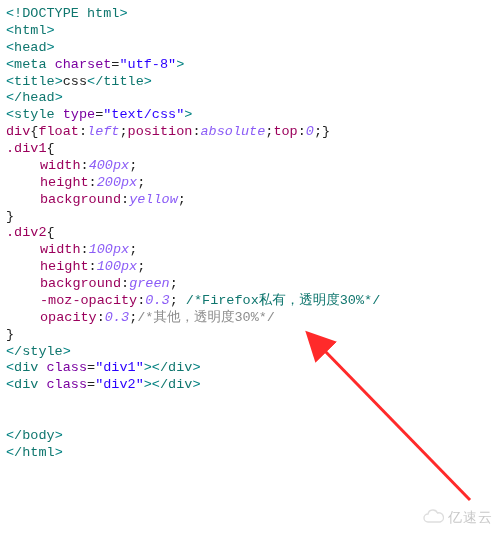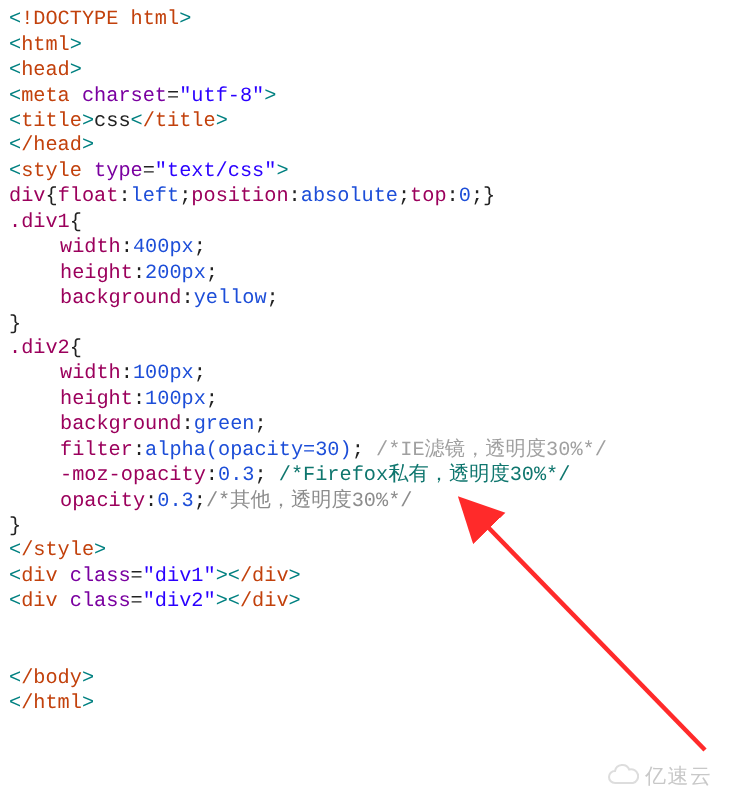--- a/index.html
+++ b/index.html
@@ -13,38 +13,38 @@
     width: 503px;
     box-sizing: border-box;
     position: relative;
     height: 534px;
     overflow: hidden;
   }
   .line { white-space: pre; }
   .ind1 { padding-left: 34px; }
   
   .angle  { color: #008080; }  
-  .tag    { color: #c2410c; }  
+  .tag    { color: #0f766e; }  
   .attr   { color: #7a00a0; }  
   .val    { color: #2a00ff; }  
   .plain  { color: #222; }
   .sel    { color: #9b005c; }  
-  .ruleval{ color: #1d4ed8; }  
+  .ruleval{ color: #8b5cf6; font-style: italic; }  
   .commentA { color: #a0a0a0; }
   .commentB { color: #0f766e; }
   .commentC { color: #8c8c8c; margin-top: 16px; }
   .arrow-wrap {
     position: absolute;
     top: 330px;
     left: 300px;
     pointer-events: none;
   }
   .watermark {
     position: absolute;
-    right: 28px;
+    right: 10px;
     bottom: 8px;
     color: #c8c8c8;
     font-family: sans-serif;
     font-size: 14px;
     letter-spacing: 1px;
     display: flex;
     align-items: center;
     gap: 4px;
   }
   .watermark svg { opacity: 0.6; }
@@ -64,21 +64,20 @@
 <div class="line"><span class="sel">div</span><span class="plain">{</span><span class="sel">float</span><span class="plain">:</span><span class="ruleval">left</span><span class="plain">;</span><span class="sel">position</span><span class="plain">:</span><span class="ruleval">absolute</span><span class="plain">;</span><span class="sel">top</span><span class="plain">:</span><span class="ruleval">0</span><span class="plain">;}</span></div>
 <div class="line"><span class="sel">.div1</span><span class="plain">{</span></div>
 <div class="line ind1"><span class="sel">width</span><span class="plain">:</span><span class="ruleval">400px</span><span class="plain">;</span></div>
 <div class="line ind1"><span class="sel">height</span><span class="plain">:</span><span class="ruleval">200px</span><span class="plain">;</span></div>
 <div class="line ind1"><span class="sel">background</span><span class="plain">:</span><span class="ruleval">yellow</span><span class="plain">;</span></div>
 <div class="line"><span class="plain">}</span></div>
 <div class="line"><span class="sel">.div2</span><span class="plain">{</span></div>
 <div class="line ind1"><span class="sel">width</span><span class="plain">:</span><span class="ruleval">100px</span><span class="plain">;</span></div>
 <div class="line ind1"><span class="sel">height</span><span class="plain">:</span><span class="ruleval">100px</span><span class="plain">;</span></div>
 <div class="line ind1"><span class="sel">background</span><span class="plain">:</span><span class="ruleval">green</span><span class="plain">;</span></div>
-<div class="line ind1"><span class="sel">filter</span><span class="plain">:</span><span class="ruleval">alpha(opacity=30)</span><span class="plain">; </span><span class="commentA">/*IE滤镜，透明度30%*/</span></div>
 <div class="line ind1"><span class="sel">-moz-opacity</span><span class="plain">:</span><span class="ruleval">0.3</span><span class="plain">; </span><span class="commentB">/*Firefox私有，透明度30%*/</span></div>
 <div class="line ind1"><span class="sel">opacity</span><span class="plain">:</span><span class="ruleval">0.3</span><span class="plain">;</span><span class="commentC">/*其他，透明度30%*/</span></div>
 <div class="line"><span class="plain">}</span></div>
 <div class="line"><span class="angle">&lt;</span><span class="tag">/style</span><span class="angle">&gt;</span></div>
 <div class="line"></div>
 <div class="line"><span class="angle">&lt;</span><span class="tag">div </span><span class="attr">class</span><span class="plain">=</span><span class="val">"div1"</span><span class="angle">&gt;</span><span class="angle">&lt;</span><span class="tag">/div</span><span class="angle">&gt;</span></div>
 <div class="line"><span class="angle">&lt;</span><span class="tag">div </span><span class="attr">class</span><span class="plain">=</span><span class="val">"div2"</span><span class="angle">&gt;</span><span class="angle">&lt;</span><span class="tag">/div</span><span class="angle">&gt;</span></div>
 <div class="line">&nbsp;</div>
 <div class="line">&nbsp;</div>
 <div class="line"><span class="angle">&lt;</span><span class="tag">/body</span><span class="angle">&gt;</span></div>

